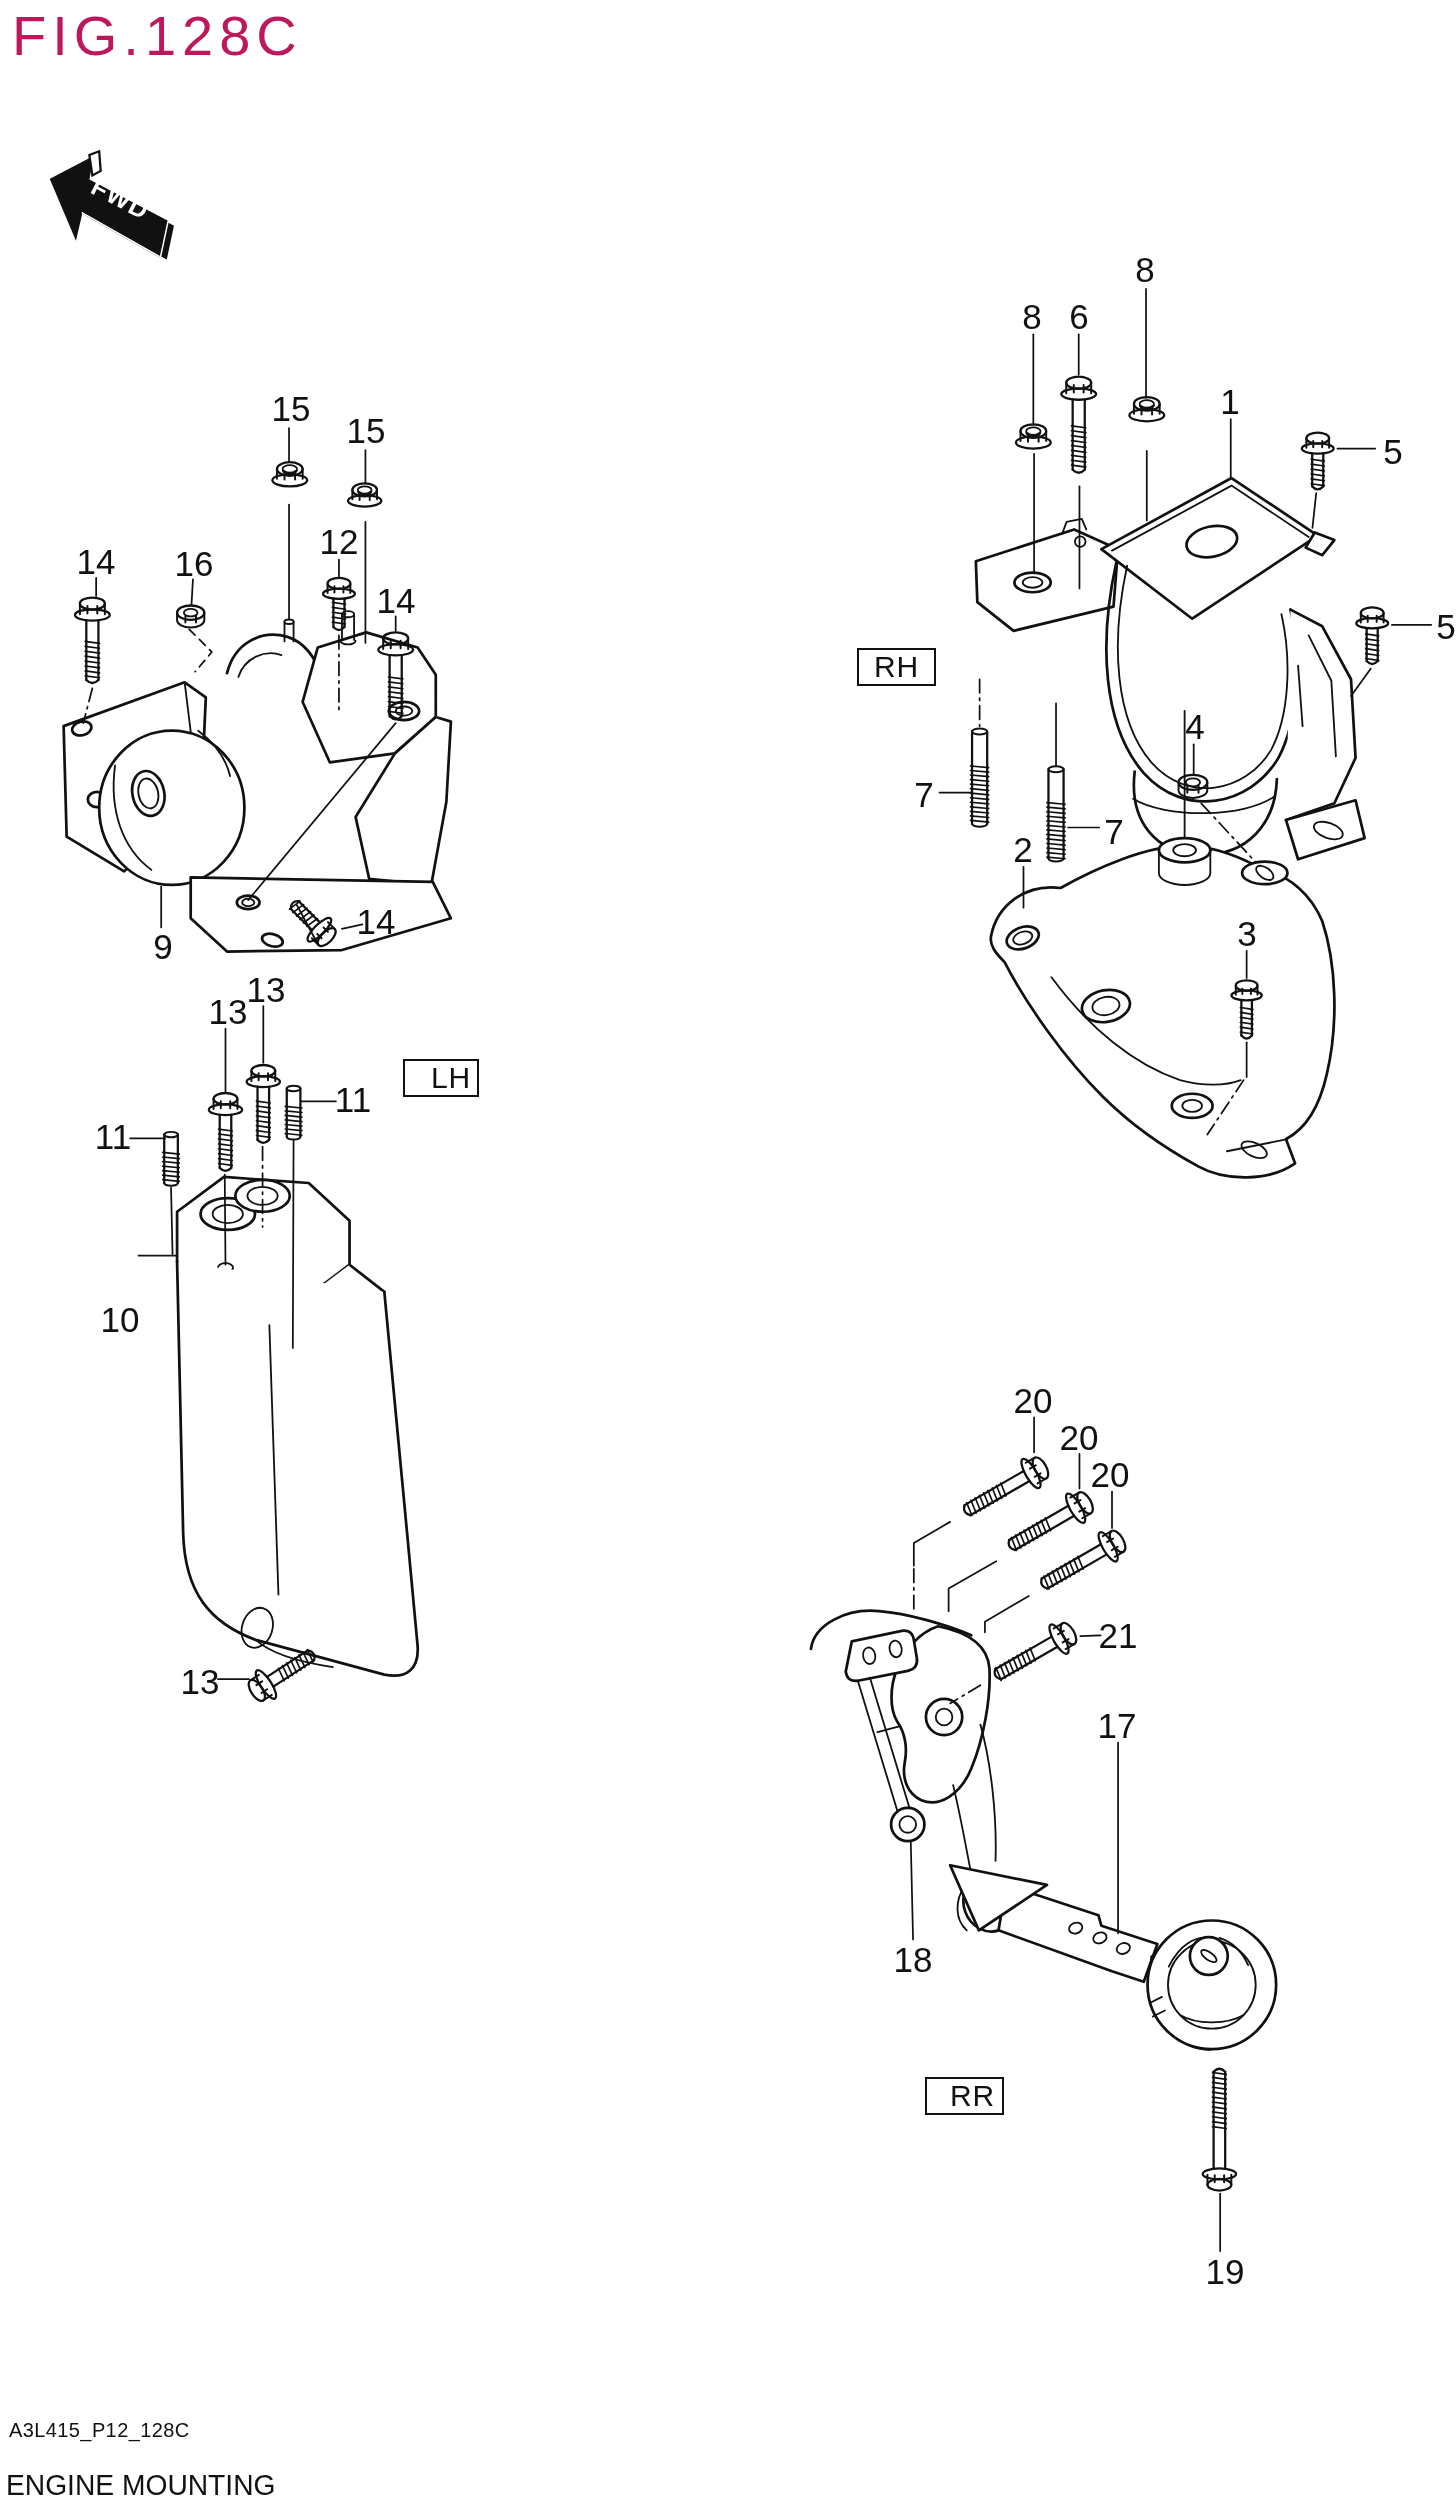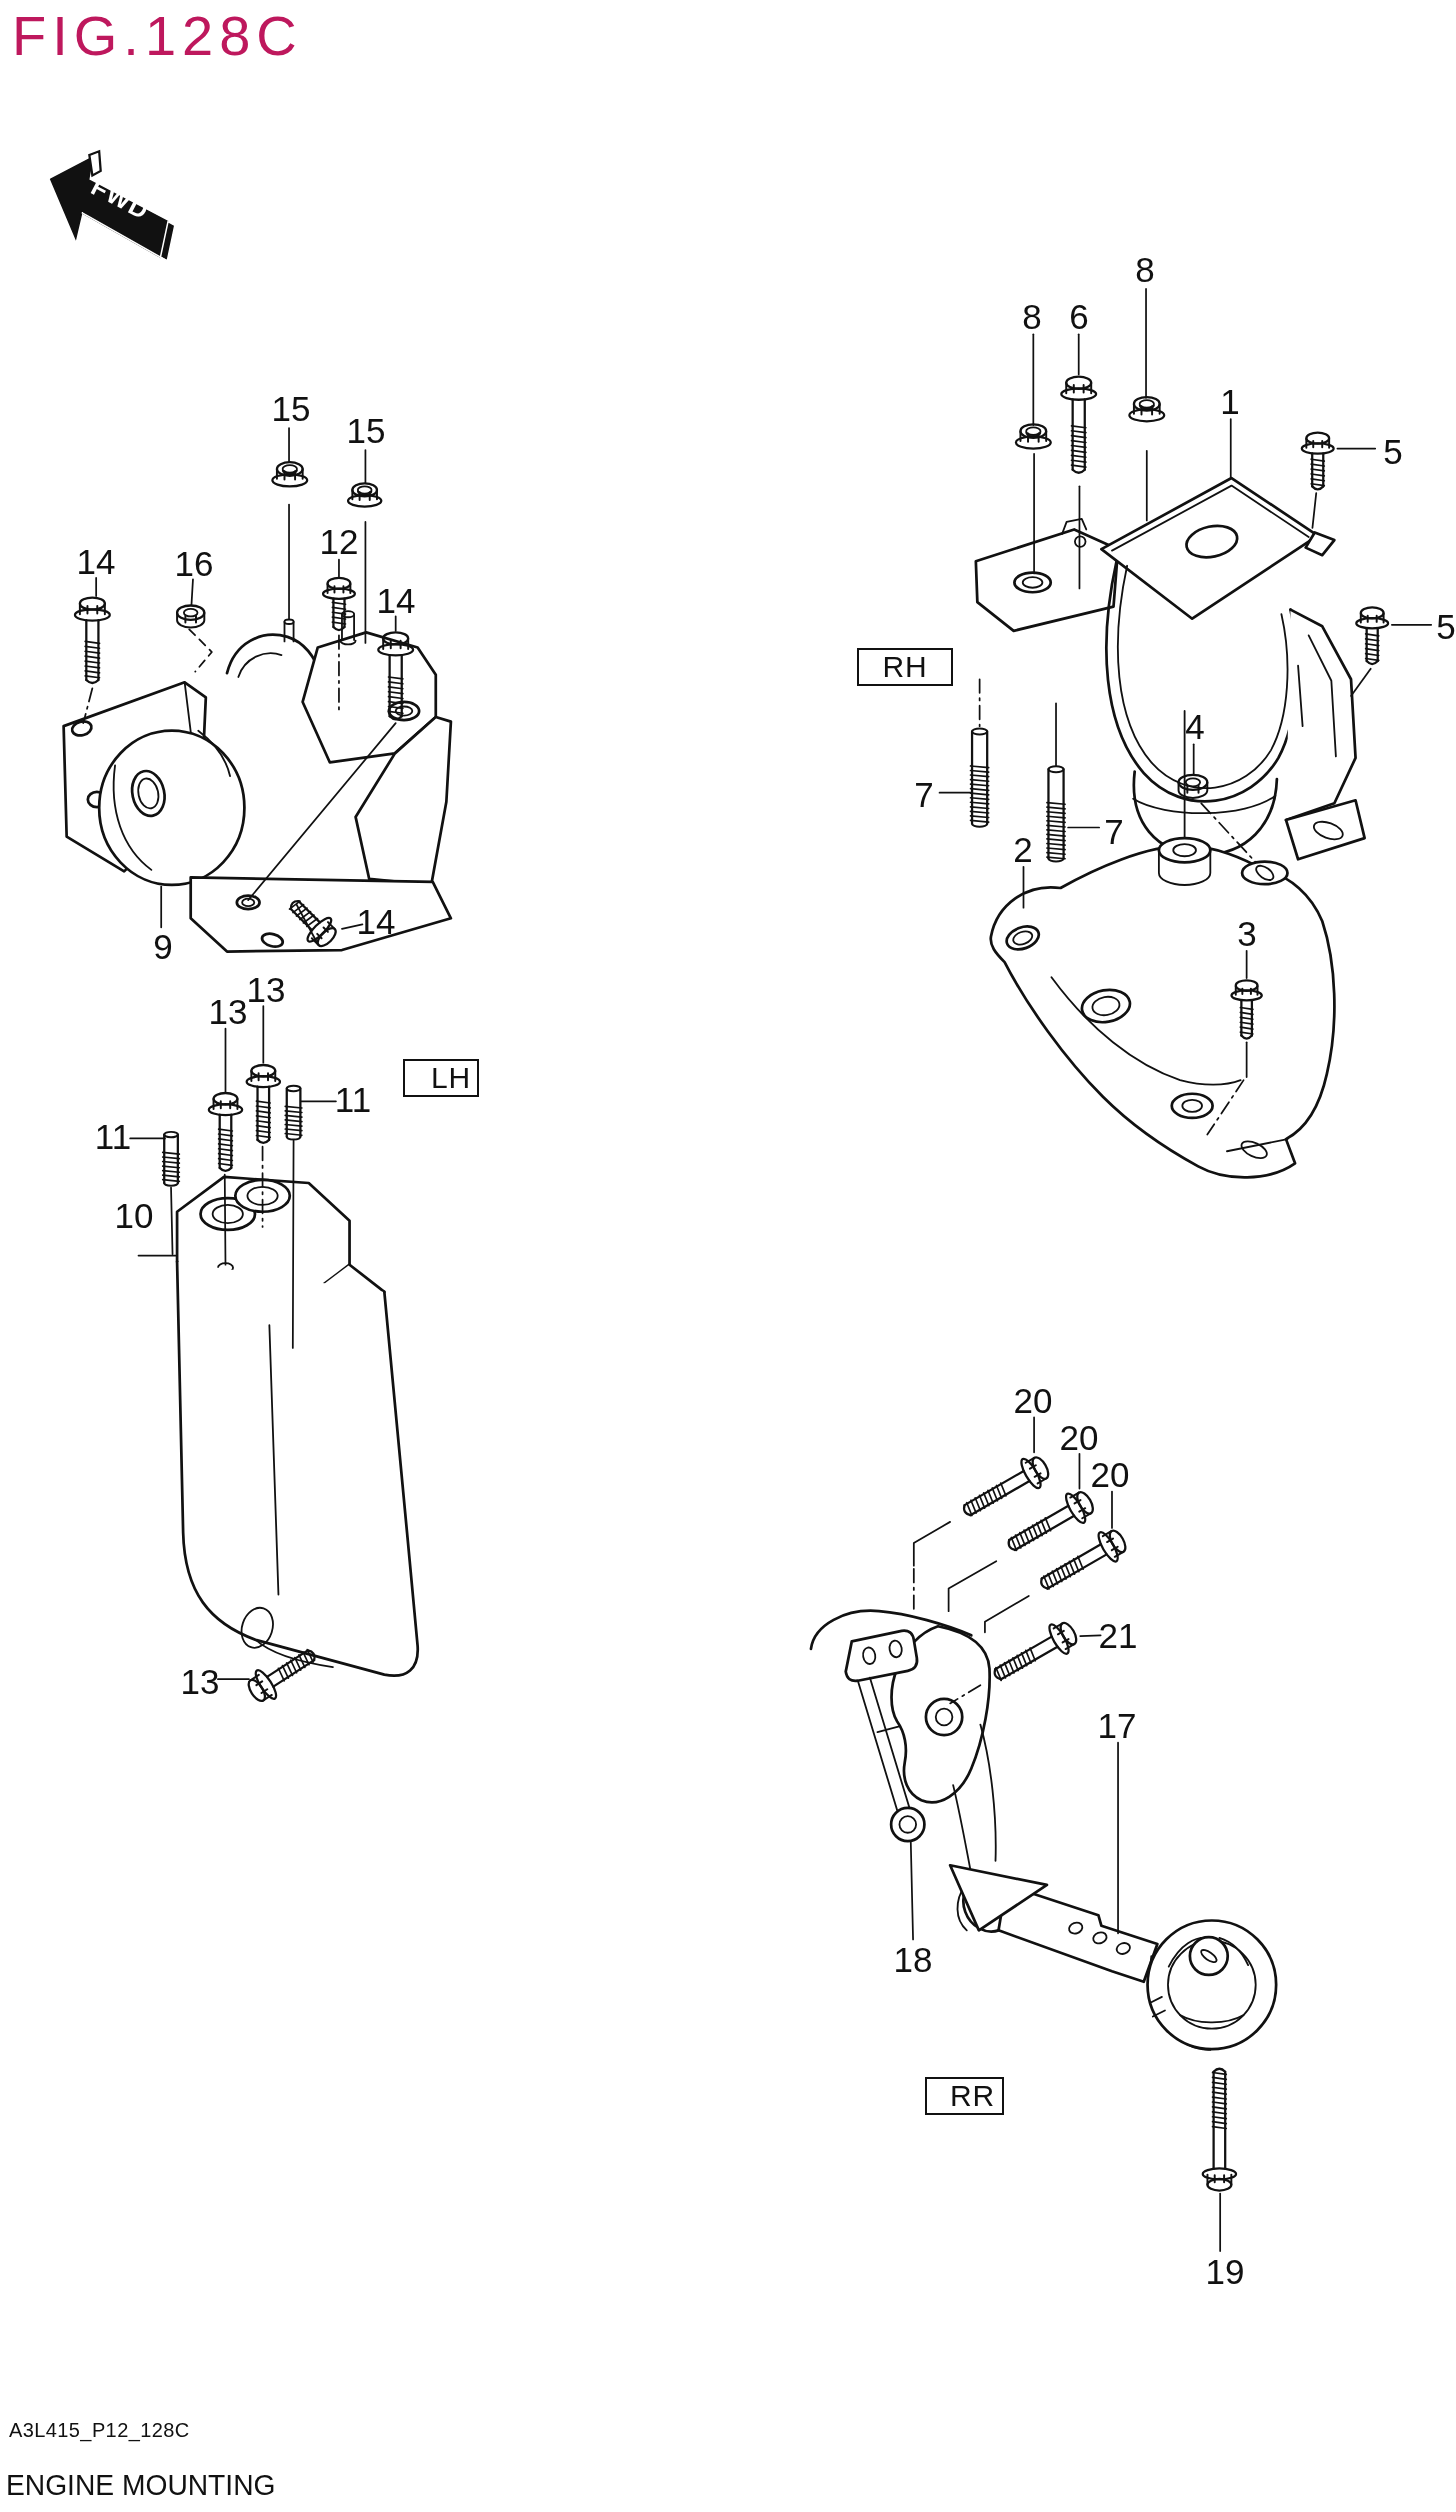--- a/index.html
+++ b/index.html
@@ -564,21 +564,21 @@
           <line x1="-9.08695652173913" y1="140.5" x2="9.08695652173913" y2="143" stroke="#111111" stroke-width="2.2" fill="none" stroke-linecap="round" stroke-linejoin="round"></line>
           <line x1="-9.08695652173913" y1="147" x2="9.08695652173913" y2="149.5" stroke="#111111" stroke-width="2.2" fill="none" stroke-linecap="round" stroke-linejoin="round"></line>
           <line x1="-9.08695652173913" y1="153.5" x2="9.08695652173913" y2="156" stroke="#111111" stroke-width="2.2" fill="none" stroke-linecap="round" stroke-linejoin="round"></line>
           <path d="M -7.6521739130434785 157 Q 0 165 7.6521739130434785 157" stroke="#111111" stroke-width="3" fill="none" stroke-linecap="round" stroke-linejoin="round"></path>
         </g>
       </g>
 </svg>
 
 <div class="title">FIG.128C</div>
 
-<div class="viewbox" style="left: 857px; top: 648px; width: 96px; height: 38px;">
+<div class="viewbox" style="left: 857px; top: 648px; width: 79px; height: 38px;">
       <span>RH</span>
     </div>
 <div class="viewbox" style="left: 403px; top: 1059px; width: 76px; height: 38px; padding-left: 20px;">
       <span>LH</span>
     </div>
 <div class="viewbox" style="left: 925px; top: 2077px; width: 79px; height: 38px; padding-left: 16px;">
       <span>RR</span>
     </div>
 
 <div id="callout-layer">
@@ -587,21 +587,21 @@
       <span class="callout" style="left: 291px; top: 408px;">15</span>
       <span class="callout" style="left: 366px; top: 430px;">15</span>
       <span class="callout" style="left: 339px; top: 541px;">12</span>
       <span class="callout" style="left: 396px; top: 600px;">14</span>
       <span class="callout" style="left: 163px; top: 946px;">9</span>
       <span class="callout" style="left: 376px; top: 921px;">14</span>
       <span class="callout" style="left: 228px; top: 1011px;">13</span>
       <span class="callout" style="left: 266px; top: 989px;">13</span>
       <span class="callout" style="left: 113px; top: 1136px;">11</span>
       <span class="callout" style="left: 353px; top: 1099px;">11</span>
-      <span class="callout" style="left: 120px; top: 1215px; margin-left: 14px;">10</span>
+      <span class="callout" style="left: 120px; top: 1319px;">10</span>
       <span class="callout" style="left: 200px; top: 1681px;">13</span>
       <span class="callout" style="left: 1032px; top: 316px;">8</span>
       <span class="callout" style="left: 1079px; top: 316px;">6</span>
       <span class="callout" style="left: 1145px; top: 269px;">8</span>
       <span class="callout" style="left: 1230px; top: 401px;">1</span>
       <span class="callout" style="left: 1393px; top: 451px;">5</span>
       <span class="callout" style="left: 1446px; top: 626px;">5</span>
       <span class="callout" style="left: 924px; top: 794px;">7</span>
       <span class="callout" style="left: 1114px; top: 831px;">7</span>
       <span class="callout" style="left: 1023px; top: 849px;">2</span>

